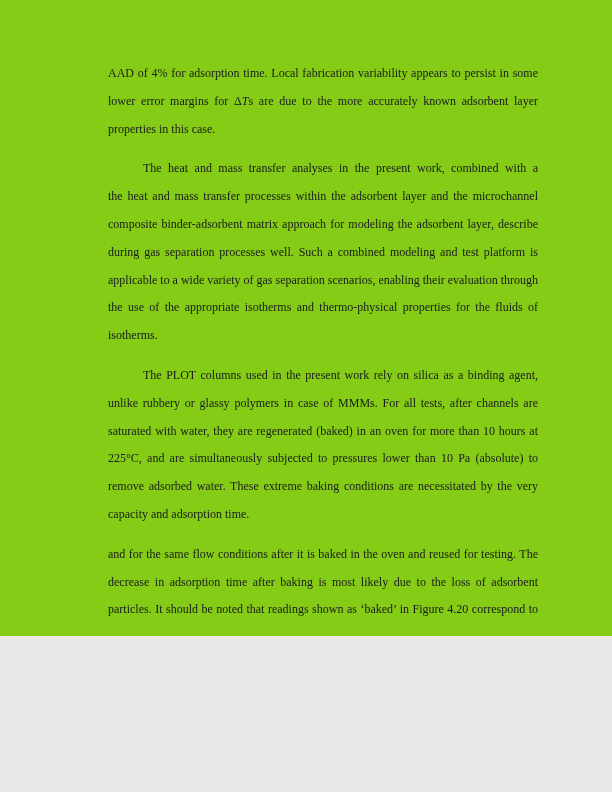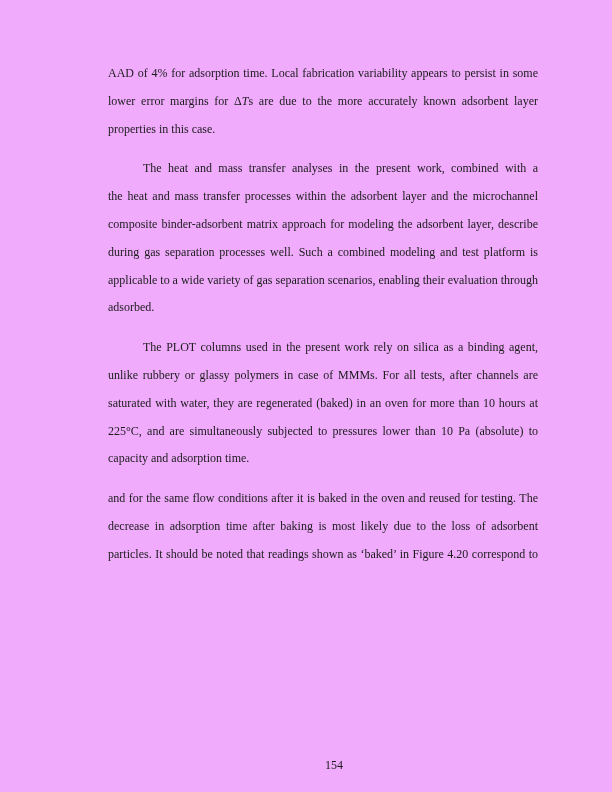--- a/index.html
+++ b/index.html
@@ -3,23 +3,23 @@
 <meta charset="utf-8">
 <style>
   html, body {
     margin: 0;
     padding: 0;
     background: #e8e8e8;
   }
   .page {
     position: relative;
     width: 612px;
-    height: 792px;
+    height: 636px;
     margin: 0 auto;
-    background: #f0abfc;
+    background: #84cc16;
     font-family: "Liberation Serif", "DejaVu Serif", serif;
     font-size: 12px;
     color: #1b1b1b;
     overflow: hidden;
   }
   .text-block {
     position: absolute;
     left: 108px;
     top: 60px;
     width: 430px;
@@ -63,27 +63,29 @@
         <div class="line"><span>AAD of 4% for adsorption time. Local fabrication variability appears to persist in some</span></div>
         <div class="line"><span>lower error margins for Δ</span><span class="seg-i">T</span><span>s are due to the more accurately known adsorbent layer</span></div>
         <div class="line end"><span>properties in this case.</span></div>
       </div>
       <div class="para">
         <div class="line indent"><span>The heat and mass transfer analyses in the present work, combined with a</span></div>
         <div class="line"><span>the heat and mass transfer processes within the adsorbent layer and the microchannel</span></div>
         <div class="line"><span>composite binder-adsorbent matrix approach for modeling the adsorbent layer, describe</span></div>
         <div class="line"><span>during gas separation processes well. Such a combined modeling and test platform is</span></div>
         <div class="line"><span>applicable to a wide variety of gas separation scenarios, enabling their evaluation through</span></div>
-        <div class="line end"><span>adsorbed.</span></div>
+        <div class="line"><span>the use of the appropriate isotherms and thermo-physical properties for the fluids of</span></div>
+        <div class="line end"><span>isotherms.</span></div>
       </div>
       <div class="para">
         <div class="line indent"><span>The PLOT columns used in the present work rely on silica as a binding agent,</span></div>
         <div class="line"><span>unlike rubbery or glassy polymers in case of MMMs. For all tests, after channels are</span></div>
         <div class="line"><span>saturated with water, they are regenerated (baked) in an oven for more than 10 hours at</span></div>
         <div class="line"><span>225°C, and are simultaneously subjected to pressures lower than 10 Pa (absolute) to</span></div>
+        <div class="line"><span>remove adsorbed water. These extreme baking conditions are necessitated by the very</span></div>
         <div class="line end"><span>capacity and adsorption time.</span></div>
       </div>
       <div class="para">
         <div class="line"><span>and for the same flow conditions after it is baked in the oven and reused for testing. The</span></div>
         <div class="line"><span>decrease in adsorption time after baking is most likely due to the loss of adsorbent</span></div>
         <div class="line"><span>particles. It should be noted that readings shown as ‘baked’ in Figure 4.20 correspond to</span></div>
       </div>
     </main>
   <footer class="footer">
     <span>154</span>

